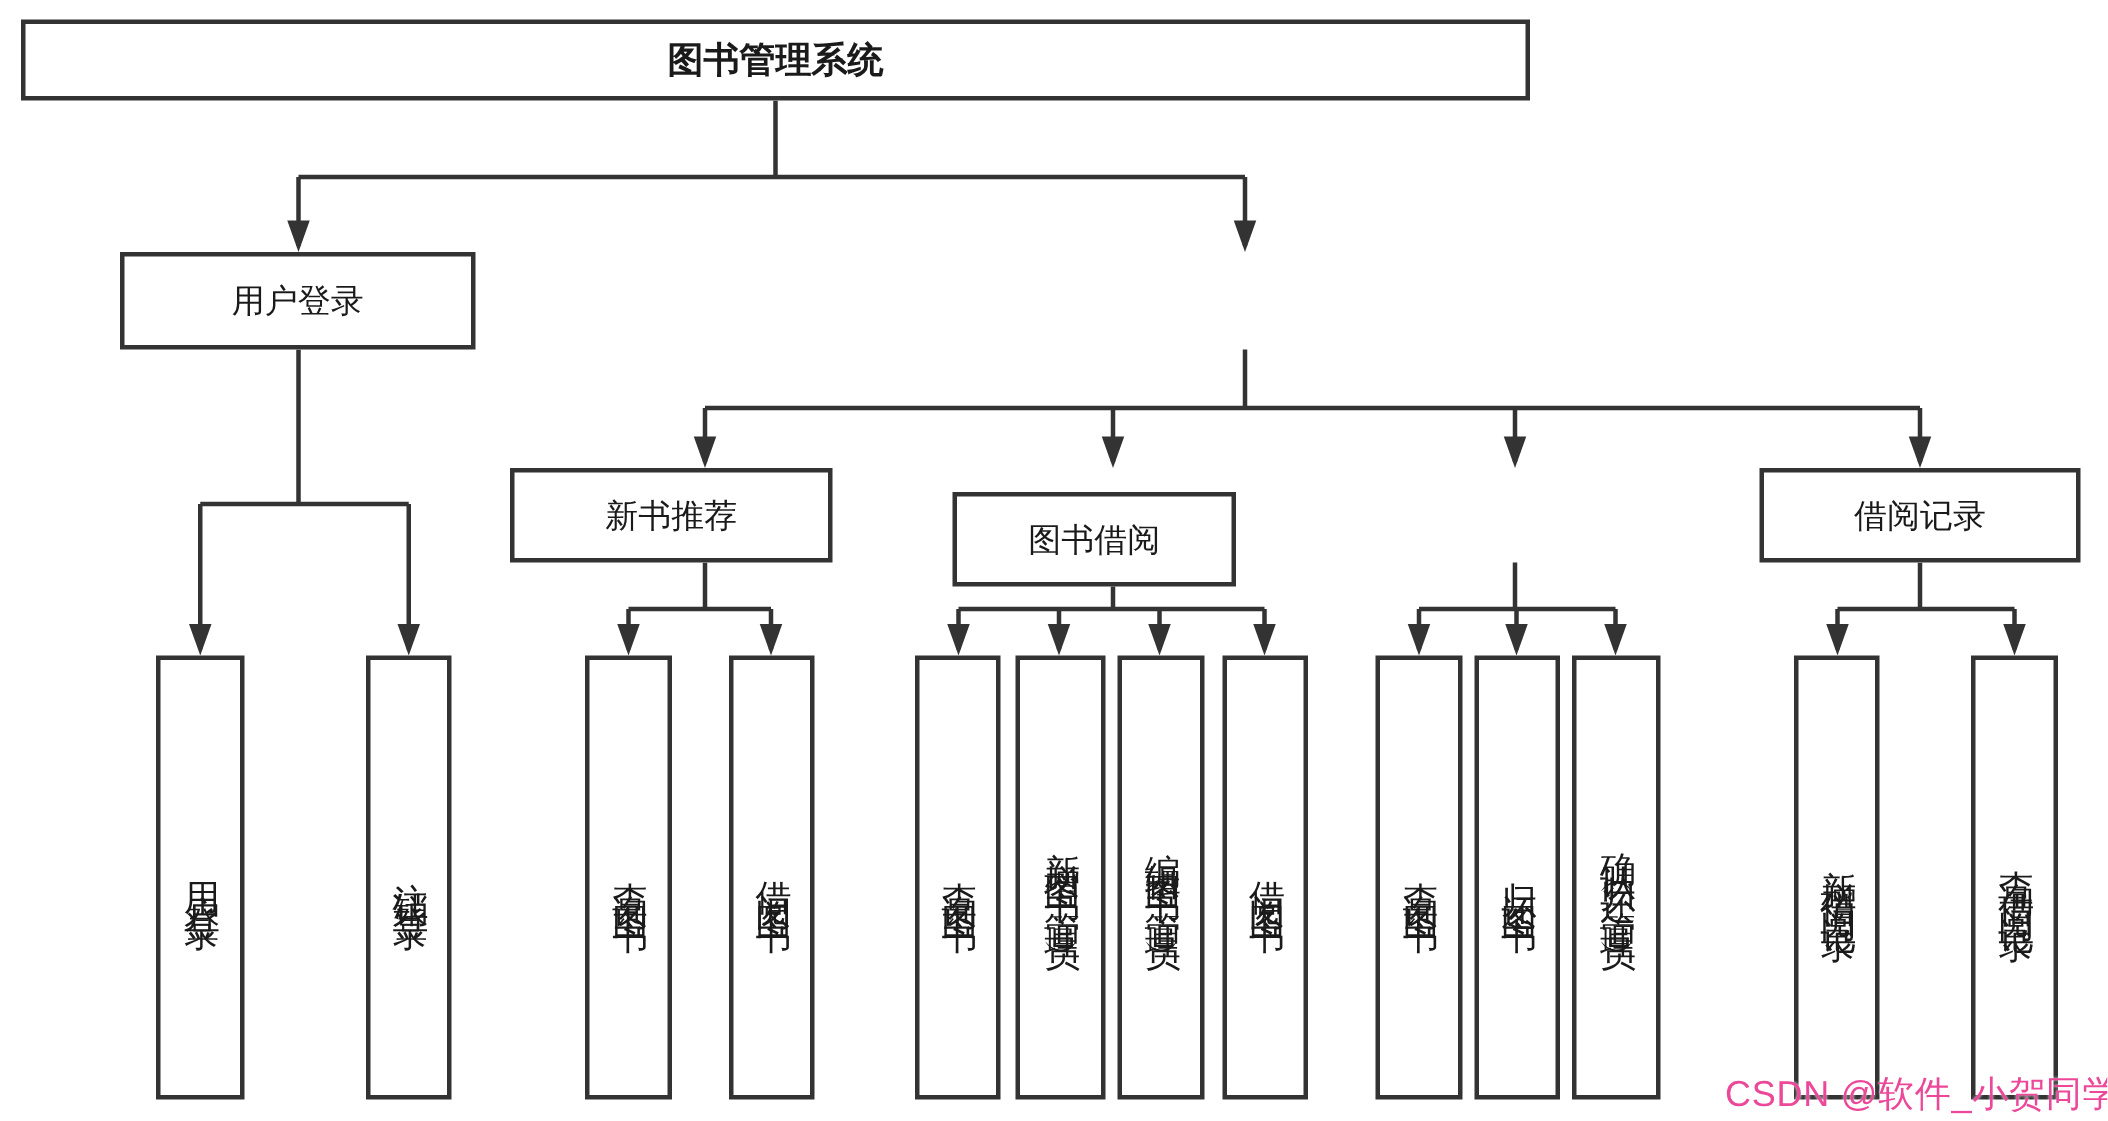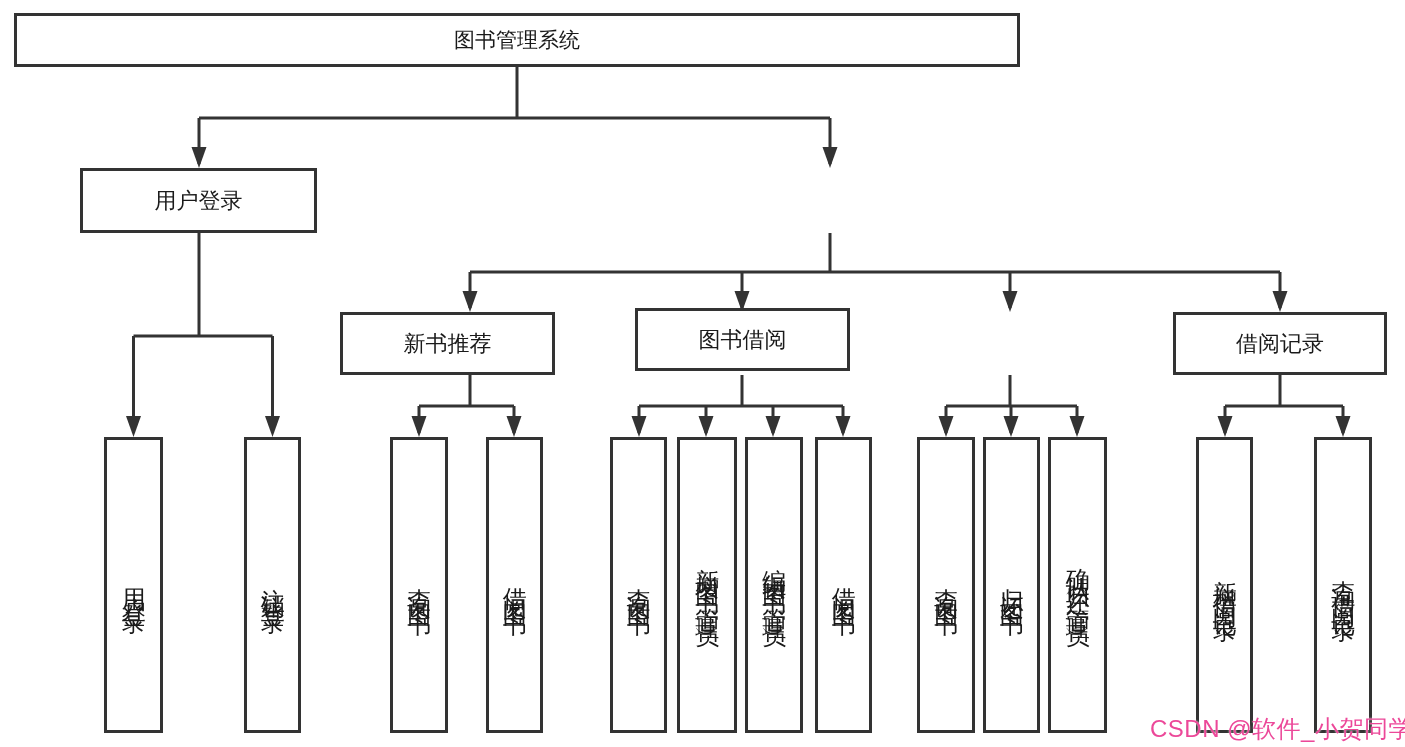--- a/index.html
+++ b/index.html
@@ -26,21 +26,21 @@
   .box {
     position: absolute;
     box-sizing: border-box;
     background: #ffffff;
     border: 3px solid #333333;
     display: flex;
     align-items: center;
     justify-content: center;
     text-align: center;
   }
-  .root-box  { font-size: 21px; }
+  .root-box  { font-size: 24px; font-weight: bold; }
   .h-box     { font-size: 22px; }
   .leaf-box  { top: 437px; height: 296px; }
   .vtext {
     writing-mode: vertical-rl;
     text-orientation: mixed;
     font-size: 24px;
     line-height: 1.1;
     letter-spacing: 8px;
     white-space: nowrap;
   }
@@ -99,21 +99,21 @@
       <polygon points="1225,437 1217.5,416 1232.5,416"></polygon>
       <polygon points="1343,437 1335.5,416 1350.5,416"></polygon>
     </g>
   </svg>
 
   <div class="box root-box" style="left:14px; top:13px; width:1006px; height:54px;">图书管理系统</div>
 
   <div class="box h-box" style="left:80px; top:168px; width:237px; height:65px;">用户登录</div>
 
   <div class="box h-box" style="left:340px; top:312px; width:215px; height:63px;">新书推荐</div>
-  <div class="box h-box" style="left:635px; top:308px; width:215px; height:63px;">图书借阅</div>
+  <div class="box h-box" style="left:635px; top:328px; width:189px; height:63px;">图书借阅</div>
   <div class="box h-box" style="left:1173px; top:312px; width:214px; height:63px;">借阅记录</div>
 
   <div class="box leaf-box" style="left:104px; width:59px;">
     <span class="vtext">用户登录</span>
   </div>
   <div class="box leaf-box" style="left:244px; width:57px;">
     <span class="vtext">注销登录</span>
   </div>
 
   <div class="box leaf-box" style="left:390px; width:58px;">

